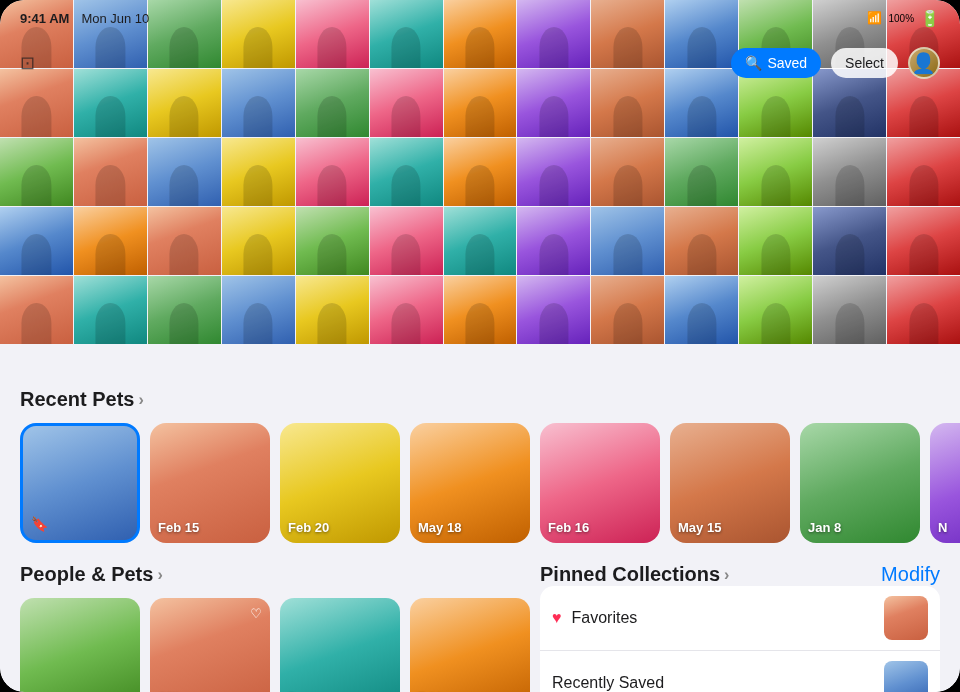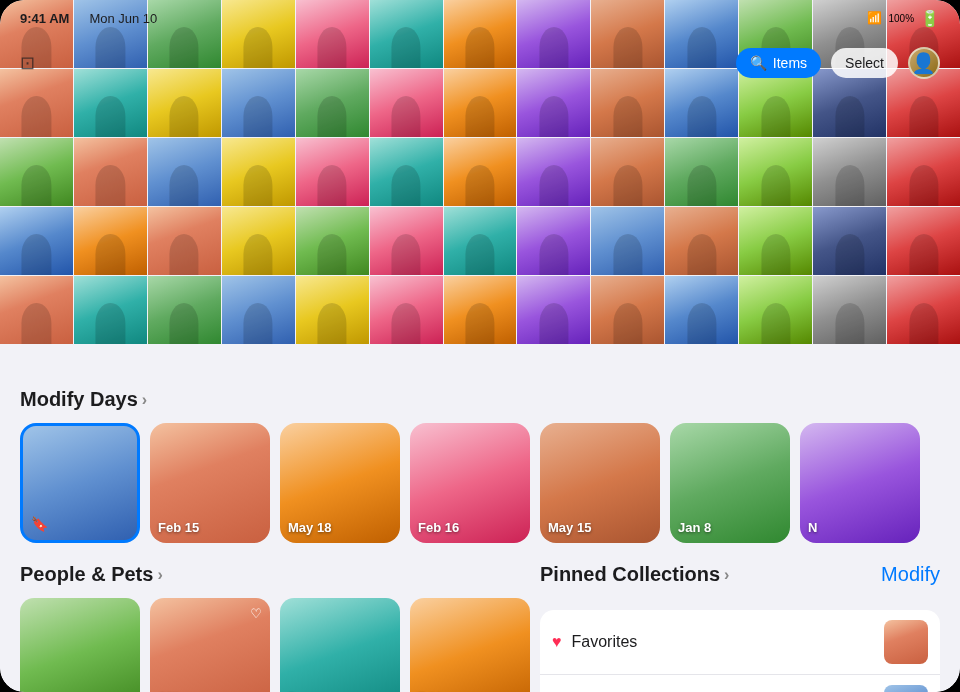--- a/index.html
+++ b/index.html
@@ -39,21 +39,21 @@
 
     .status-time {
       font-size: 13px;
       font-weight: 600;
       color: #1c1c1e;
     }
 
     .status-date {
       font-size: 13px;
       color: #1c1c1e;
-      margin-left: 16px;
+      margin-left: 8px;
     }
 
     .status-left {
       display: flex;
       align-items: center;
       gap: 4px;
     }
 
     .status-right {
       display: flex;
@@ -310,21 +310,21 @@
 
     .pinned-collections-section {
       flex: 1;
       padding: 0 20px 0 10px;
     }
 
     .pinned-header {
       display: flex;
       align-items: flex-start;
       justify-content: space-between;
-      margin-bottom: 24px;
+      margin-bottom: 0;
     }
 
     .people-scroll {
       display: flex;
       gap: 10px;
       overflow-x: hidden;
     }
 
     .person-card {
       flex-shrink: 0;
@@ -657,52 +657,56 @@
     </div>
   </div>
 
   <div class="header">
     <div class="header-left">
       <span class="grid-icon">⊡</span>
     </div>
     <div class="header-right">
       <button class="search-btn">
         <span>🔍</span>
-        <span>Items</span>
+        <span>Saved</span>
       </button>
       <button class="select-btn">
         <span>Select</span>
       </button>
       <div class="avatar">
         <span style="font-size:20px;">👤</span>
       </div>
     </div>
   </div>
 
   <div class="main-content">
     <div class="grid-spacer"></div>
 
     <div class="below-fold">
 
       <div class="section-header">
         <div class="section-title-link">
-          <span class="section-title">Modify Days</span>
+          <span class="section-title">Recent Pets</span>
           <span class="chevron-icon">›</span>
         </div>
       </div>
 
       <div class="recent-days-scroll" id="recent-days-scroll">
 
       <div class="day-card pg-cool1 day-card-blue-border">
             <div class="day-card-bg"></div>
             <span class="day-card-bookmark">🔖</span>
           </div>
           <div class="day-card pg-warm1">
             <div class="day-card-bg"></div>
             <span class="day-label">Feb 15</span>
+          </div>
+          <div class="day-card pg-yellow">
+            <div class="day-card-bg"></div>
+            <span class="day-label">Feb 20</span>
           </div>
           <div class="day-card pg-orange">
             <div class="day-card-bg"></div>
             <span class="day-label">May 18</span>
           </div>
           <div class="day-card pg-pink">
             <div class="day-card-bg"></div>
             <span class="day-label">Feb 16</span>
           </div>
           <div class="day-card pg-warm2">

